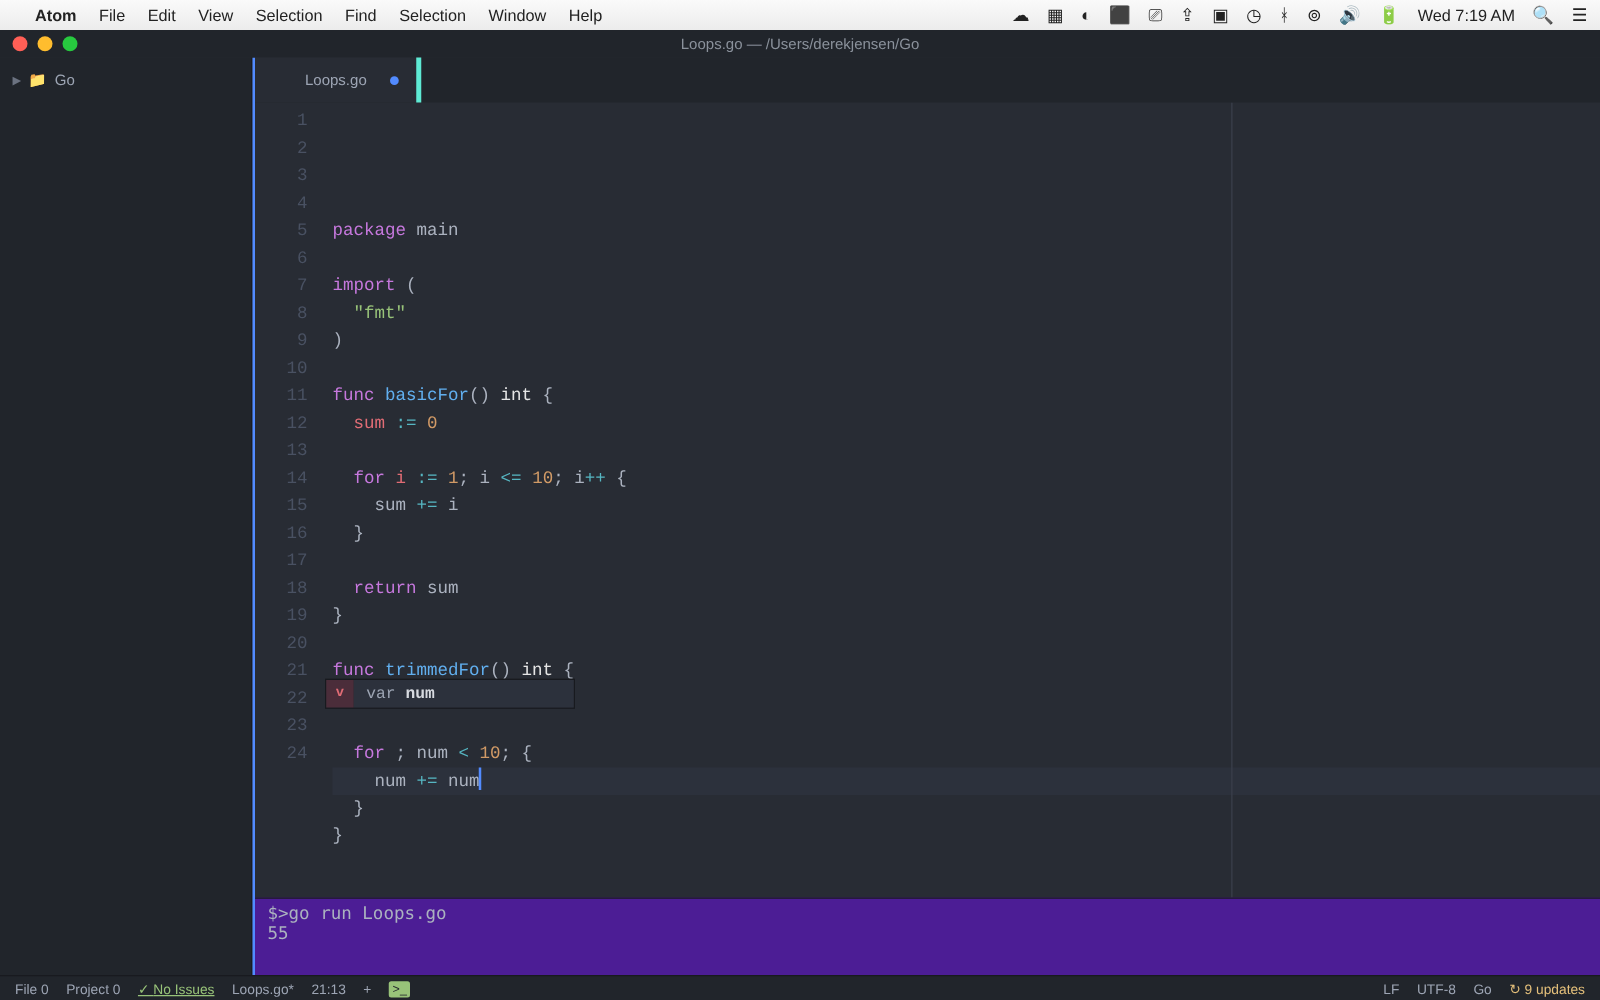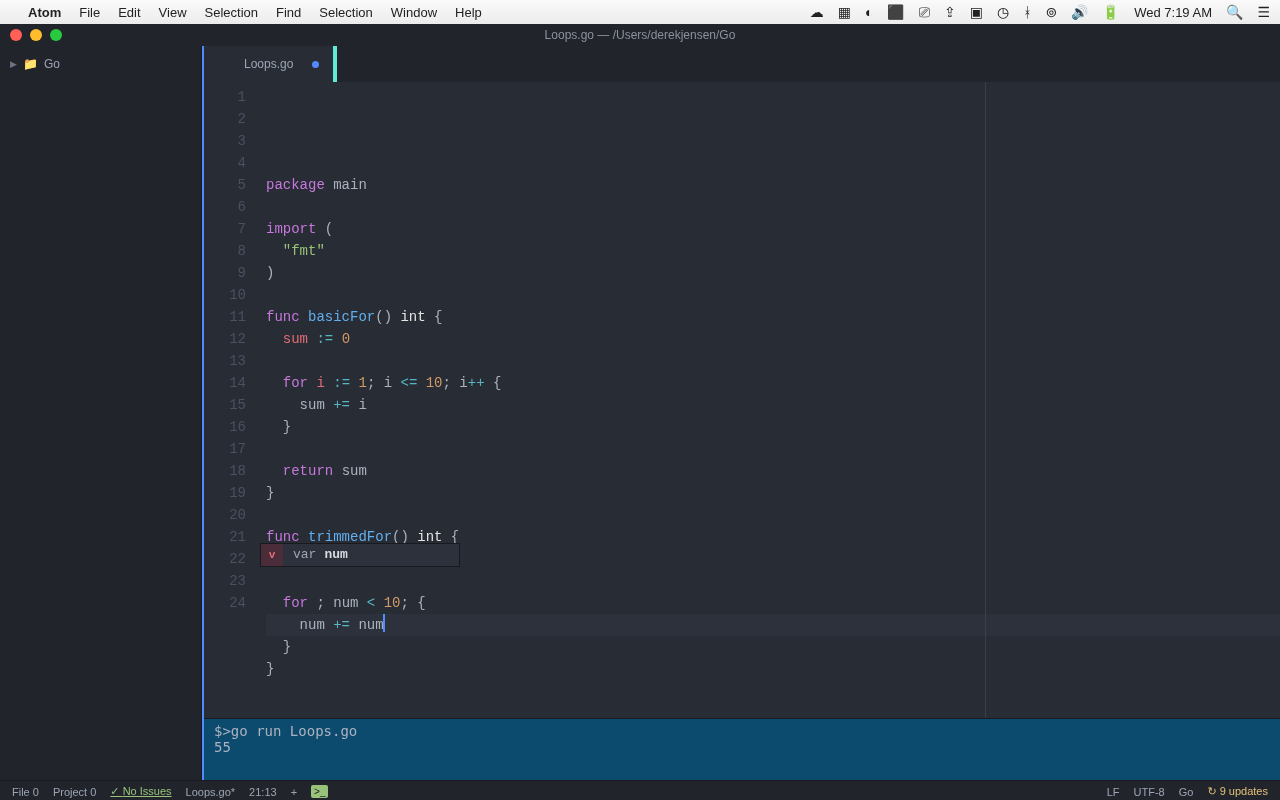--- a/index.html
+++ b/index.html
@@ -164,21 +164,21 @@
       align-items: center;
       justify-content: center;
       font-weight: 600;
       font-size: 11px;
     }
     .autocomplete .entry { padding: 0 10px; color: #9da5b4; display:flex; gap: 8px; background:#2c313c; flex:1; height:100%; align-items:center;}
     .autocomplete .match { color: #d7dae0; font-weight: 600;}
     
     .terminal {
       height: 62px;
-      background: #0c4a6e;
+      background: #4c1d95;
       border-top: 1px solid #181a1f;
       font-family: Menlo, Monaco, monospace;
       font-size: 14px;
       padding: 4px 10px;
       color: #abb2bf;
     }
     .terminal-input-row {
       height: 30px;
       background: #21252b;
       display: flex;

